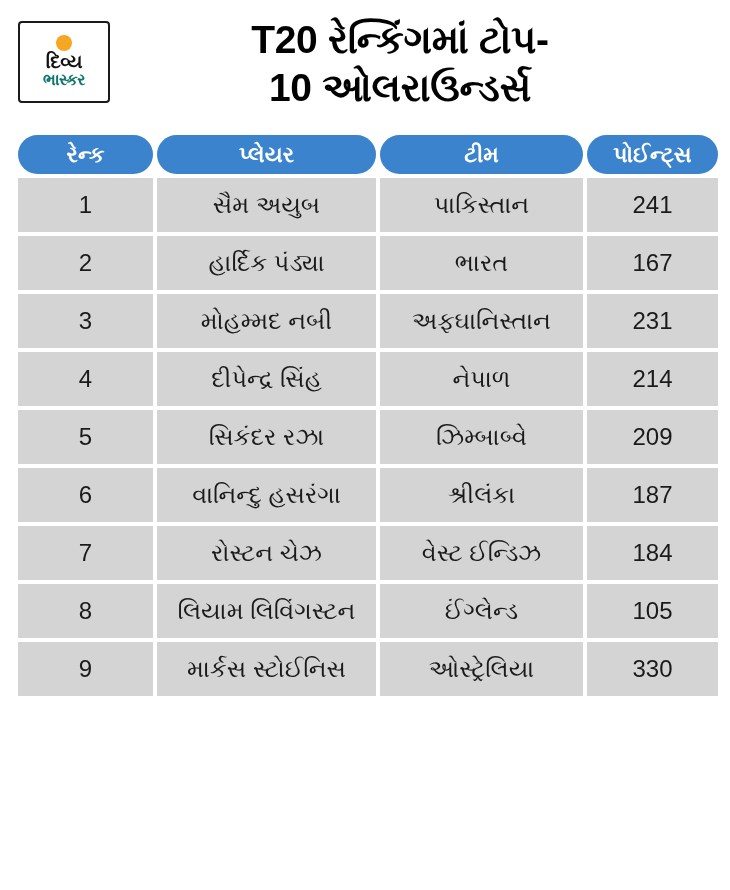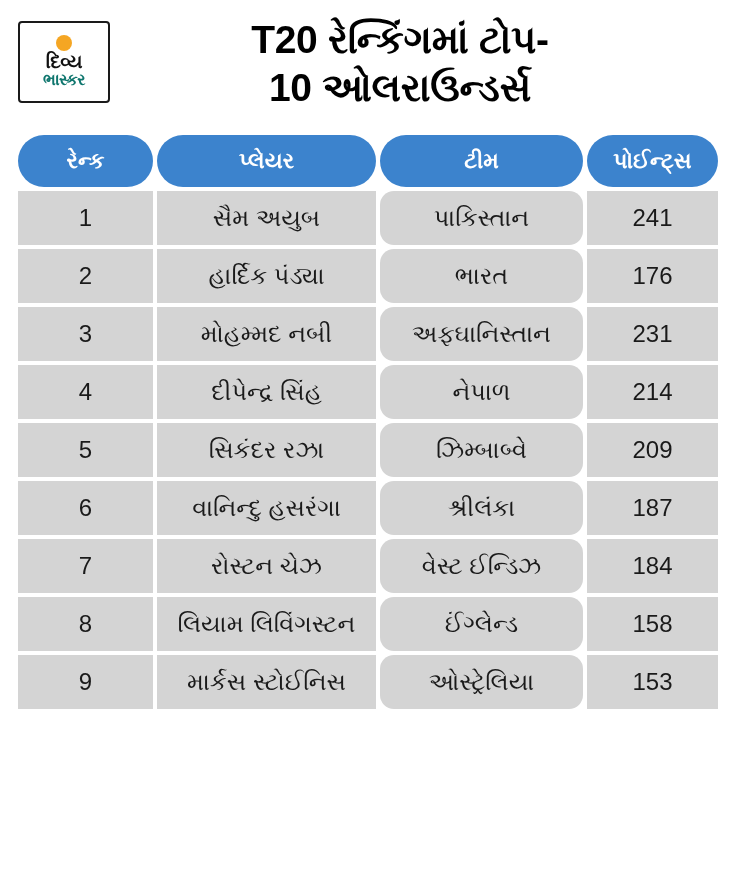--- a/index.html
+++ b/index.html
@@ -84,21 +84,21 @@
     width: 702px;
     border-collapse: separate;
     border-spacing: 4px 4px;
     table-layout: fixed;
   }
   table.rank-table th {
     background: #3c83cd;
     color: #ffffff;
     font-size: 22px;
     font-weight: bold;
-    height: 52px;
+    height: 39px;
     text-align: center;
     vertical-align: middle;
     padding: 0;
     border-radius: 26px;
   }
   table.rank-table td {
     background: #d4d4d4;
     color: #1a1a1a;
     font-size: 24px;
     height: 54px;
@@ -107,21 +107,21 @@
     padding: 0 4px;
     box-sizing: border-box;
   }
   .col-rank   { width: 135px; }
   .col-player { width: 219px; }
   .col-team   { width: 203px; }
   .col-points { width: 131px; }
 
   td.cell-rank   { font-size: 23px; }
   td.cell-player { font-size: 24px; }
-  td.cell-team   { font-size: 24px; border-radius: 14px; }
+  td.cell-team   { font-size: 24px; }
   td.cell-points { font-size: 23px; }
 </style>
 </head>
 <body>
 
 <div class="page">
 
   <div class="header">
     <div class="logo">
       <div class="logo-sun"></div>
@@ -154,21 +154,21 @@
         <tr>
           <td class="cell-rank">1</td>
           <td class="cell-player">સૈમ અયુબ</td>
           <td class="cell-team">પાકિસ્તાન</td>
           <td class="cell-points">241</td>
         </tr>
         <tr>
           <td class="cell-rank">2</td>
           <td class="cell-player">હાર્દિક પંડ્યા</td>
           <td class="cell-team">ભારત</td>
-          <td class="cell-points">176</td>
+          <td class="cell-points">167</td>
         </tr>
         <tr>
           <td class="cell-rank">3</td>
           <td class="cell-player">મોહમ્મદ નબી</td>
           <td class="cell-team">અફઘાનિસ્તાન</td>
           <td class="cell-points">231</td>
         </tr>
         <tr>
           <td class="cell-rank">4</td>
           <td class="cell-player">દીપેન્દ્ર સિંહ</td>
@@ -190,25 +190,25 @@
         <tr>
           <td class="cell-rank">7</td>
           <td class="cell-player">રોસ્ટન ચેઝ</td>
           <td class="cell-team">વેસ્ટ ઈન્ડિઝ</td>
           <td class="cell-points">184</td>
         </tr>
         <tr>
           <td class="cell-rank">8</td>
           <td class="cell-player">લિયામ લિવિંગસ્ટન</td>
           <td class="cell-team">ઈંગ્લેન્ડ</td>
-          <td class="cell-points">158</td>
+          <td class="cell-points">105</td>
         </tr>
         <tr>
           <td class="cell-rank">9</td>
           <td class="cell-player">માર્કસ સ્ટોઈનિસ</td>
           <td class="cell-team">ઓસ્ટ્રેલિયા</td>
-          <td class="cell-points">153</td>
+          <td class="cell-points">330</td>
         </tr>
       </tbody>
     </table>
   </div>
 
 </div>
 
 </body></html>

